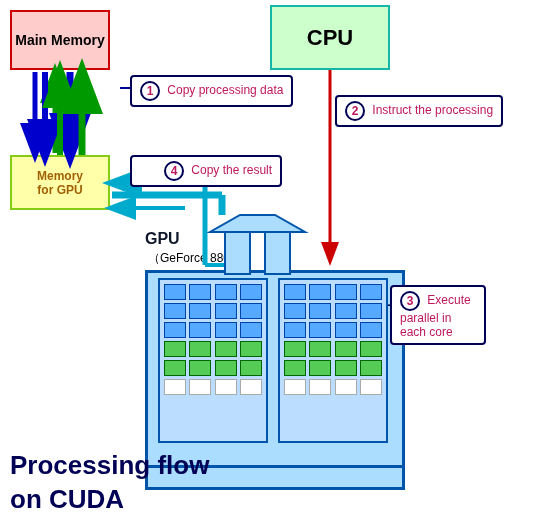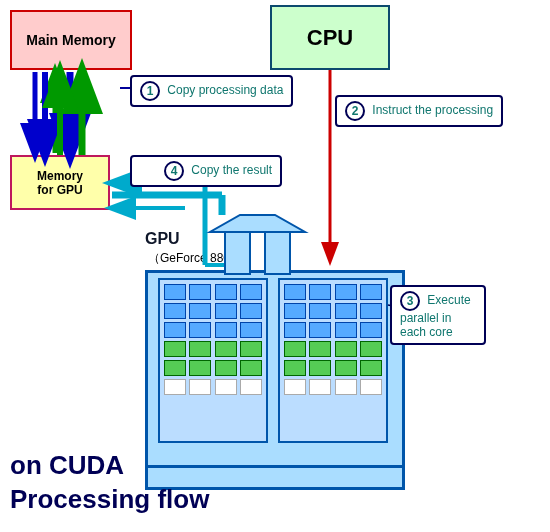--- a/index.html
+++ b/index.html
@@ -16,61 +16,61 @@
       position: absolute;
       top: 0; left: 0;
       width: 550px;
       height: 532px;
     }
 
     
     .main-memory {
       position: absolute;
       top: 10px; left: 10px;
-      width: 122px; height: 60px;
+      width: 100px; height: 60px;
       background: #ffcccc;
       border: 2px solid #cc0000;
       display: flex;
       align-items: center;
       justify-content: center;
       text-align: center;
       font-weight: bold;
       font-size: 14px;
       color: #000;
     }
 
     
     .cpu-box {
       position: absolute;
       top: 5px; left: 270px;
       width: 120px; height: 65px;
       background: #ccffcc;
-      border: 2px solid #0c4a6e;
+      border: 2px solid #14b8a6;
       display: flex;
       align-items: center;
       justify-content: center;
       font-weight: bold;
       font-size: 22px;
       color: #000;
     }
 
     
     .memory-gpu {
       position: absolute;
       top: 155px; left: 10px;
       width: 100px; height: 55px;
       background: #ffffaa;
-      border: 2px solid #be185d;
+      border: 2px solid #84cc16;
       display: flex;
       align-items: center;
       justify-content: center;
       text-align: center;
       font-size: 12px;
       font-weight: bold;
-      color: #000000;
+      color: #a16207;
     }
 
     
     .gpu-label {
       position: absolute;
       top: 230px; left: 145px;
       font-size: 16px;
       font-weight: bold;
       color: #0f172a;
     }
@@ -153,21 +153,21 @@
     }
 
     
     .callout {
       position: absolute;
       background: #fff;
       border: 2px solid #000055;
       border-radius: 4px;
       padding: 4px 8px;
       font-size: 12px;
-      color: #0f766e;
+      color: #be185d;
       white-space: nowrap;
     }
 
     .callout-1 {
       top: 75px; left: 130px;
     }
     .callout-2 {
       top: 95px; left: 335px;
     }
     .callout-3 {
@@ -365,17 +365,17 @@
     <span>Execute parallel
 in each core</span>
   </div>
 
   <div class="callout callout-4">
     <span class="circle-num">4</span>
     <span>Copy the result</span>
   </div>
 
   <div class="processing-flow">
+    <div>Processing flow</div>
     <div>on CUDA</div>
-    <div>Processing flow</div>
   </div>
 
 </div>
 
 </body></html>

